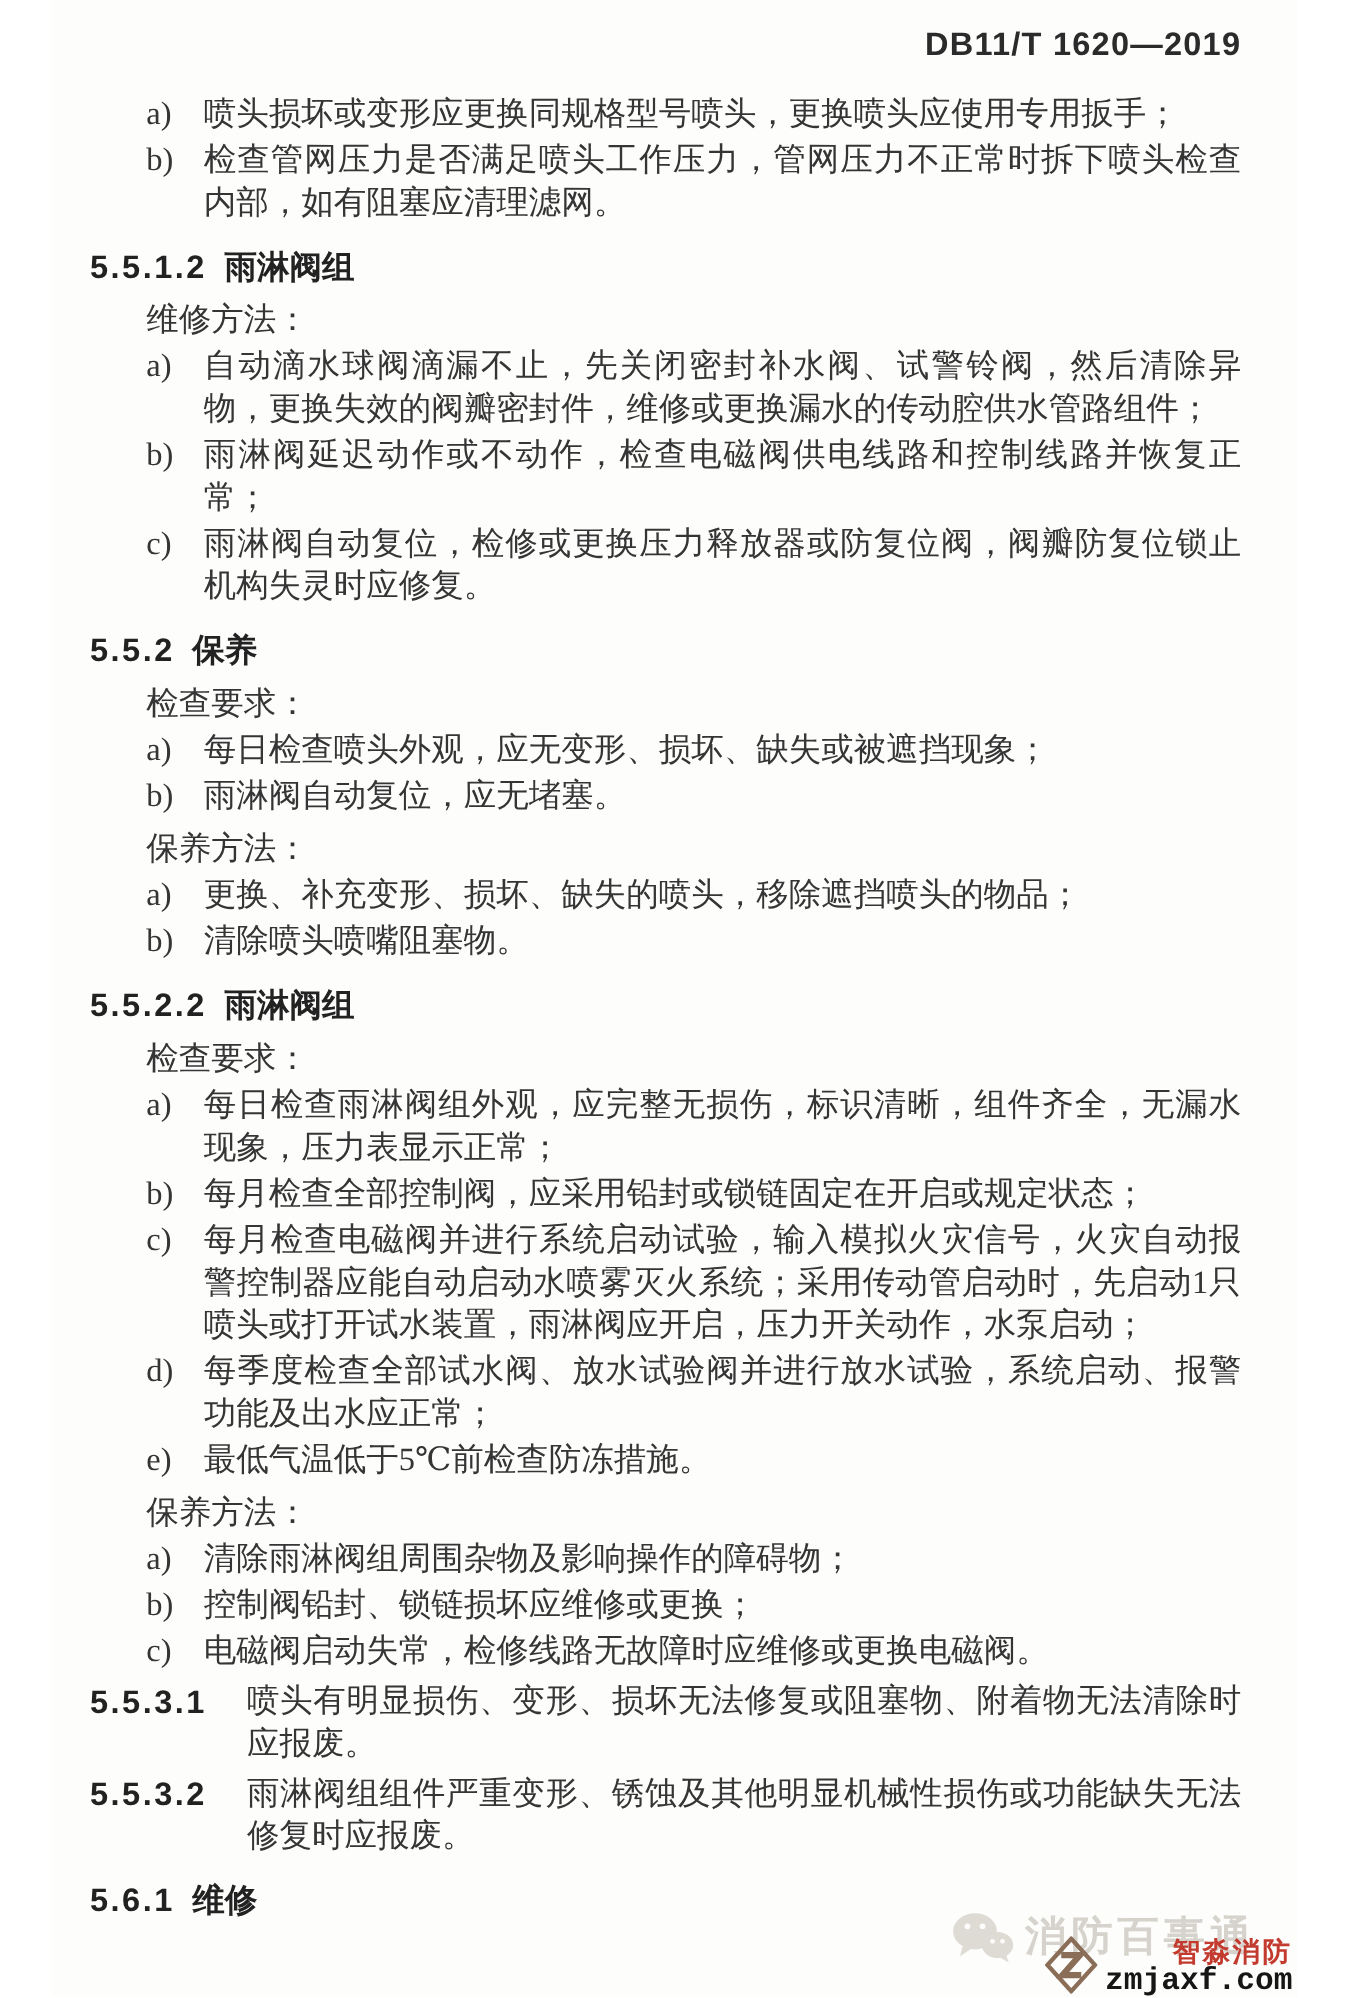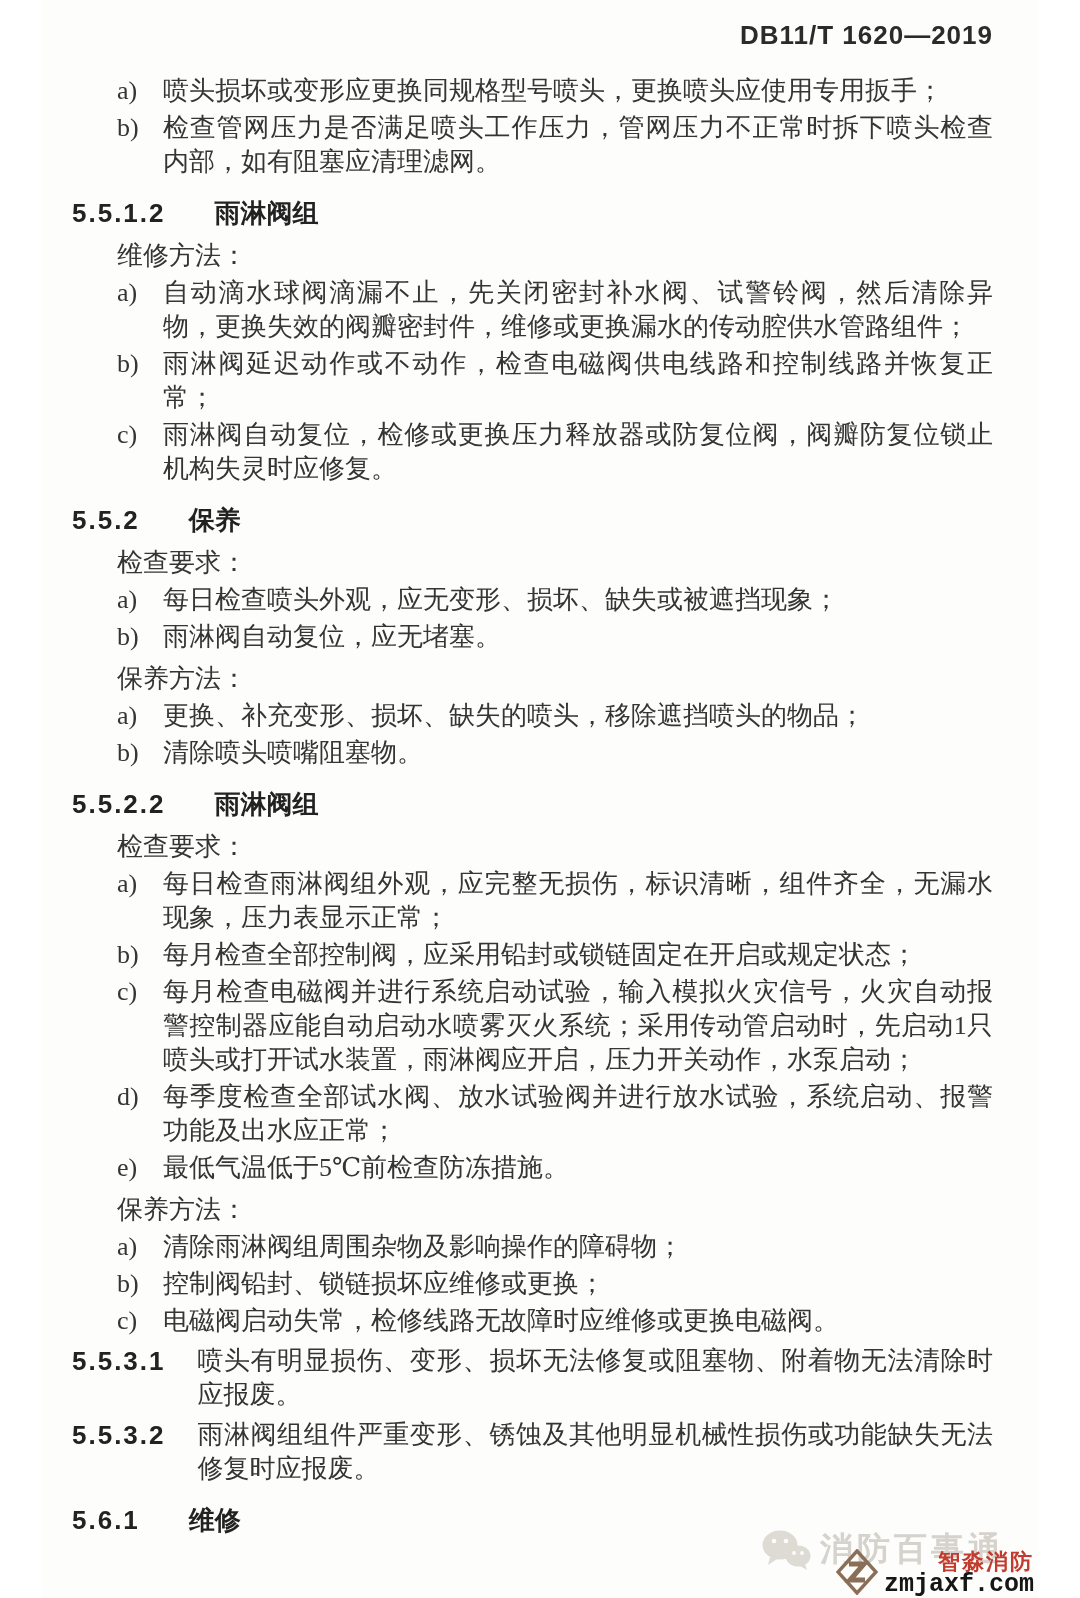--- a/index.html
+++ b/index.html
@@ -37,21 +37,20 @@
   .label { margin-left: 45px; margin-top: 8px; }
   
   .h2 {
     display: flex;
     margin-top: 16px;
     font-family: "Liberation Sans", "DejaVu Sans", sans-serif;
     font-weight: bold;
     font-size: 26px;
     line-height: 36px;
     color: #222222;
-    gap: 35px;
   }
   .hnum { flex: none; margin-right: 14px; letter-spacing: 2px; }
   
   .clause { display: flex; margin-top: 6px; }
   .clause-num {
     flex: none;
     margin-right: 32px;
     font-family: "Liberation Sans", "DejaVu Sans", sans-serif;
     font-weight: bold;
     color: #222222;

